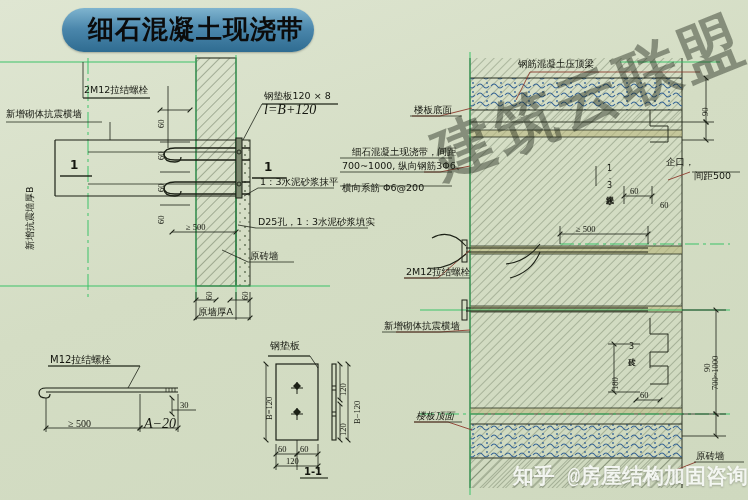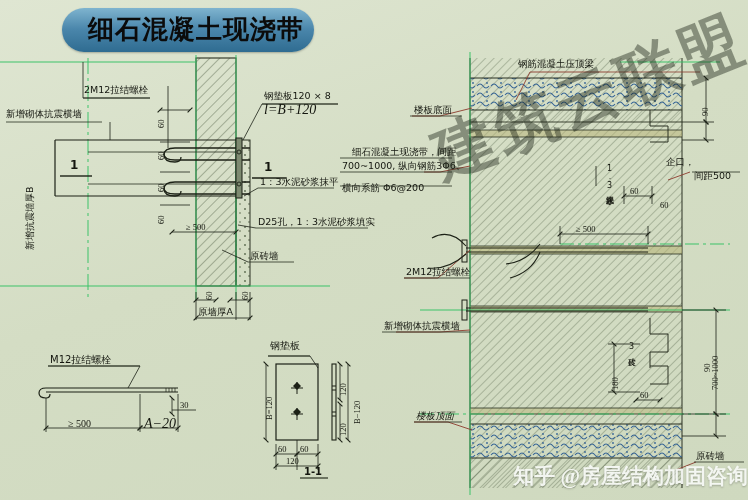--- a/index.html
+++ b/index.html
@@ -43,21 +43,21 @@
   
   .wm-diag{
     position:absolute;left:420px;top:120px;
     font-family:"DejaVu Sans","Liberation Sans",sans-serif;
     font-size:62px;font-weight:bold;color:rgba(25,30,18,.42);
     transform:rotate(-22deg);transform-origin:left top;white-space:nowrap;
     letter-spacing:4px;
   }
   .wm-bottom{
     position:absolute;left:268px;top:462px;width:480px;text-align:right;
-    font-family:Liberation Serif, serif;
+    font-family:Liberation Mono, monospace;
     font-size:21px;font-weight:bold;color:rgba(250,252,248,.92);
     text-shadow:0 1px 2px rgba(0,0,0,.25);white-space:nowrap;
   }
 </style>
 </head>
 <body>
 
 <div id="stage">
 
   <svg class="layer" viewBox="0 0 748 500">

